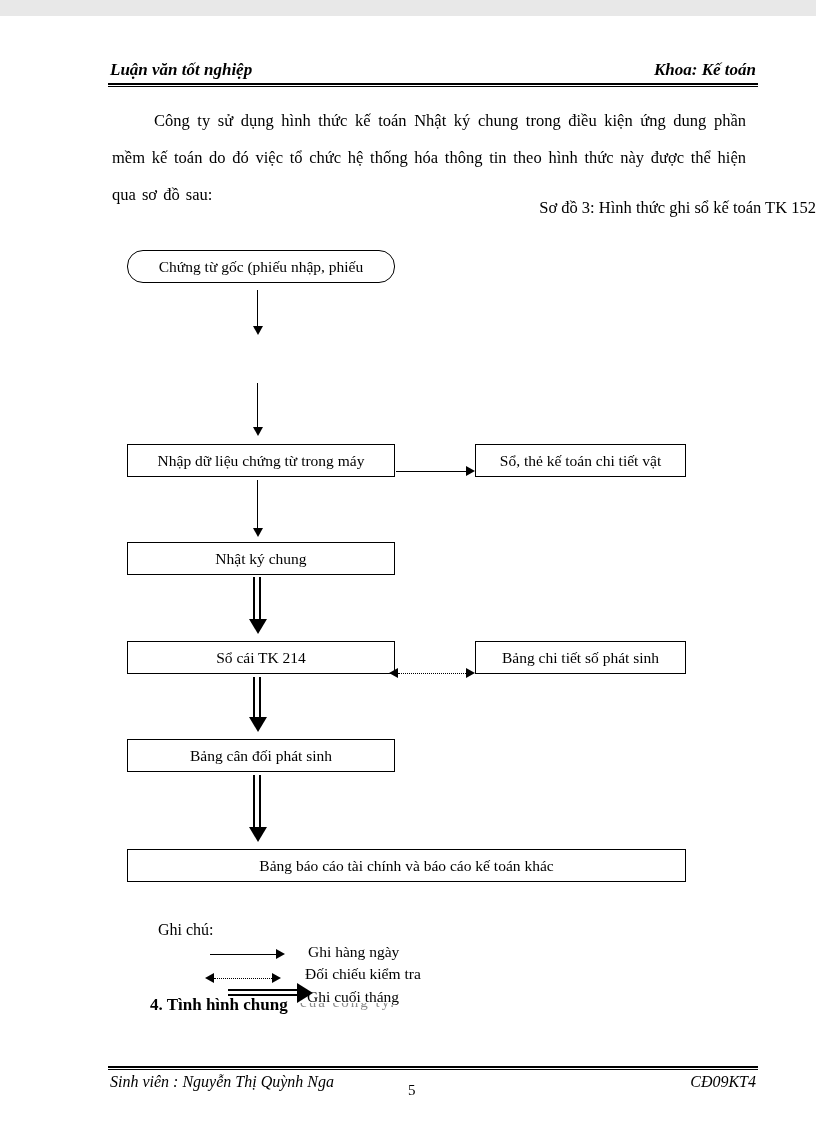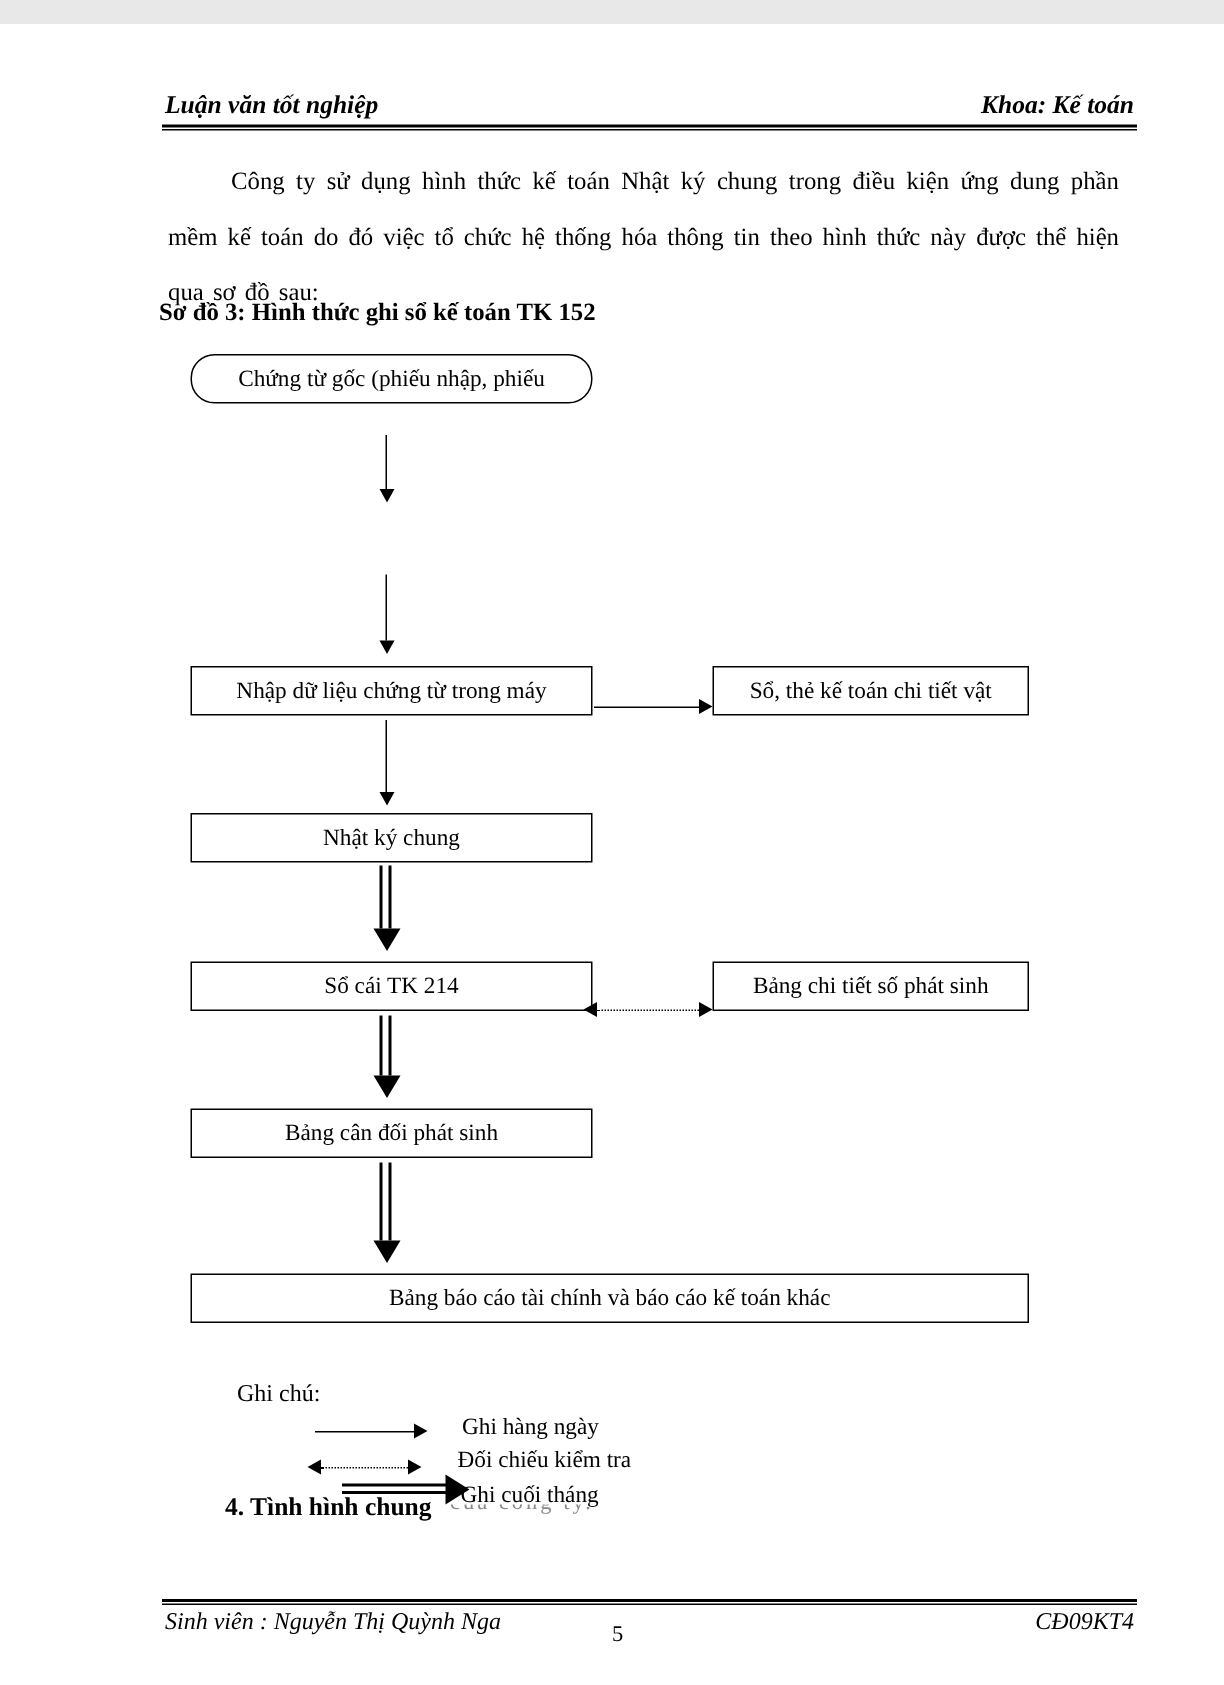--- a/index.html
+++ b/index.html
@@ -17,21 +17,21 @@
   .rule.top { top:67px; }
   .rule.bottom { top:1050px; }
   .footer-row { position:absolute; left:110px; right:60px; top:1057px;
     display:flex; justify-content:space-between;
     font-weight:normal; font-style:italic; font-size:16px; }
   .page-number { position:absolute; left:408px; top:1066px; font-size:15px; font-style:normal; }
   
   .body-par { position:absolute; left:112px; top:86px; width:634px;
     font-size:16.5px; line-height:37px; text-align:justify; text-indent:42px; word-spacing:2px; }
   .diagram-title { position:absolute; left:0; right:0; top:182px;
-    text-align:left; font-weight:bold; font-size:16.5px; padding-left:106px; }
+    text-align:right; font-weight:normal; font-size:16.5px; padding-left:64px; }
   
   .box { position:absolute; height:33px; border:1px solid #000;
     display:flex; align-items:center; justify-content:center;
     font-size:15.5px; text-align:center; background:#fff; }
   .col-l { left:127px; width:268px; }
   .col-r { left:475px; width:211px; }
   .wide  { left:127px; width:559px; }
   
   .varrow { position:absolute; width:0; border-left:1.5px solid #000; }
   .varrow::after { content:""; position:absolute; bottom:-9px; left:-5.5px;
@@ -81,21 +81,21 @@
   <div class="running-head">
     <span>Luận văn tốt nghiệp</span>
     <span>Khoa: Kế toán</span>
   </div>
   <div class="rule top"></div>
 
   <p class="body-par">Công ty sử dụng hình thức kế toán Nhật ký chung trong điều kiện ứng dung phần mềm kế toán do đó việc tổ chức hệ thống hóa thông tin theo hình thức này được thể hiện qua sơ đồ sau:</p>
 
   <div class="diagram-title">Sơ đồ 3: Hình thức ghi sổ kế toán TK 152</div>
 
-  <div class="box col-l" style="top:220px;border-radius:16px;">Chứng từ gốc (phiếu nhập, phiếu</div>
+  <div class="box col-l" style="top:234px;border-radius:16px;">Chứng từ gốc (phiếu nhập, phiếu</div>
   <div class="box col-l" style="top:428px;">Nhập dữ liệu  chứng từ trong máy</div>
   <div class="box col-r" style="top:428px;">Sổ, thẻ kế toán chi tiết vật</div>
   <div class="box col-l" style="top:526px;">Nhật ký chung</div>
   <div class="box col-l" style="top:625px;">Sổ cái TK 214</div>
   <div class="box col-r" style="top:625px;">Bảng chi tiết số phát sinh</div>
   <div class="box col-l" style="top:723px;">Bảng cân đối phát sinh</div>
   <div class="box wide" style="top:833px;">Bảng báo cáo tài chính  và báo cáo kế toán khác</div>
 
   <div class="varrow" style="left:257px; top:274px; height:36px;"></div>
   <div class="varrow" style="left:257px; top:367px; height:44px;"></div>

